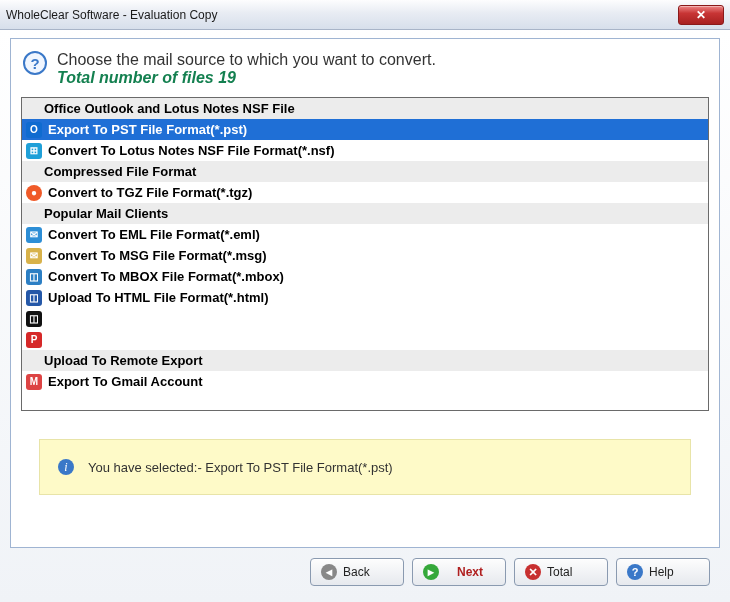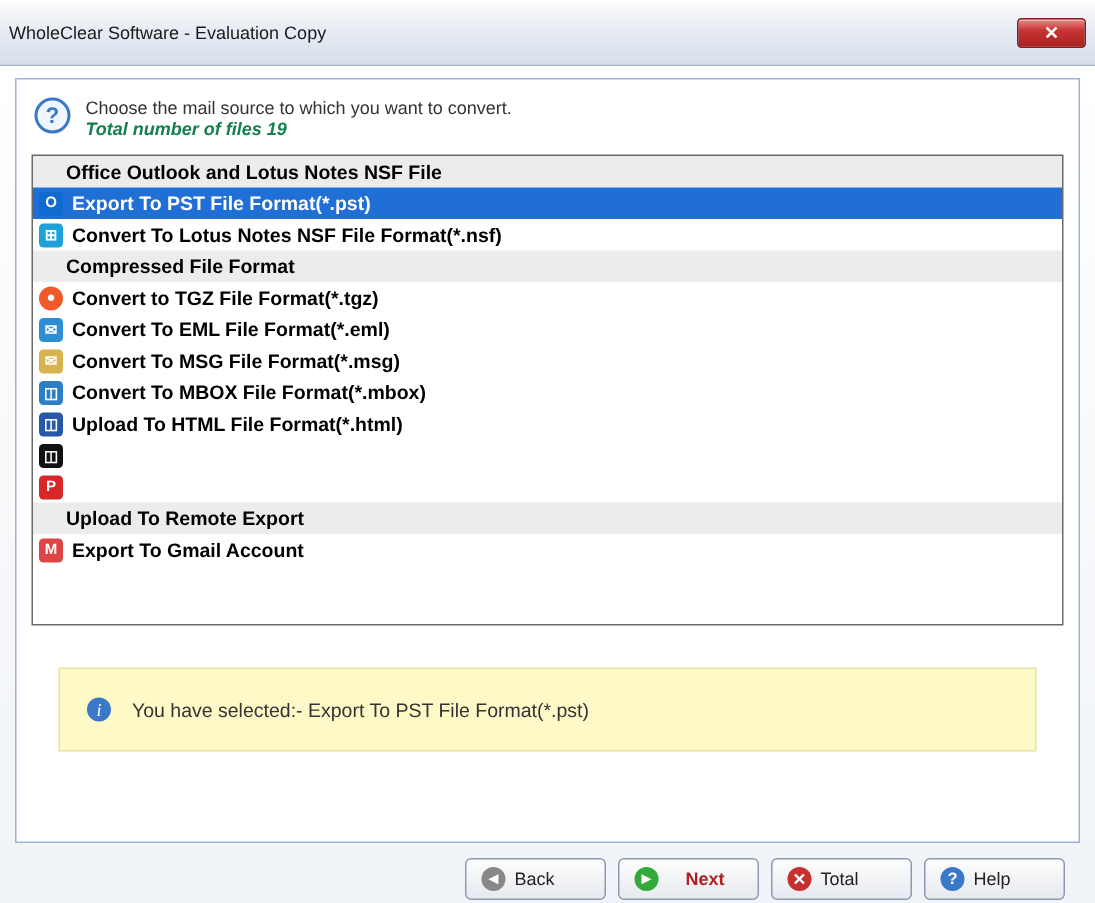--- a/index.html
+++ b/index.html
@@ -4,21 +4,21 @@
 <style>
 * { box-sizing: border-box; margin: 0; padding: 0; }
 body {
   font-family: "Segoe UI", Tahoma, sans-serif;
   background: #fff;
   width: 730px;
   height: 602px;
   overflow: hidden;
 }
 .titlebar {
-  height: 44px;
+  height: 30px;
   background: linear-gradient(#fdfdfe, #e8ecf3 45%, #d7dfeb);
   border-bottom: 1px solid #a8b4c8;
   display: flex;
   align-items: center;
   padding: 0 6px;
   font-size: 12px;
   color: #1a1a1a;
 }
 .titlebar-close {
   margin-left: auto;
@@ -54,21 +54,21 @@
 .help-circle {
   width: 24px; height: 24px;
   border-radius: 50%;
   border: 2px solid #3a78c8;
   display: flex; align-items: center; justify-content: center;
   color: #3a78c8;
   font-weight: bold;
   font-size: 15px;
   background: #f0f6ff;
 }
-.header-text { font-size: 12px; color: #333; }
+.header-text { font-size: 16px; color: #333; }
 .file-count { color: #148050; font-weight: bold; font-style: italic; }
 .list {
   border: 1px solid #6a6a6a;
   height: 314px;
   overflow-y: scroll;
   font-size: 13px;
 }
 .list-row {
   display: flex;
   align-items: center;
@@ -202,20 +202,21 @@
         <span>Convert To Lotus Notes NSF File Format(*.nsf)</span>
       </div>
 
       <div class="list-row group">Compressed File Format</div>
 
       <div class="list-row item">
         <span class="li-icon ic-tgz">●</span>
         <span>Convert to TGZ File Format(*.tgz)</span>
       </div>
 
+      <div class="list-row group">Popular Mail Clients</div>
 
       <div class="list-row item">
         <span class="li-icon ic-eml">✉</span>
         <span>Convert To EML File Format(*.eml)</span>
       </div>
 
       <div class="list-row item">
         <span class="li-icon ic-msg">✉</span>
         <span>Convert To MSG File Format(*.msg)</span>
       </div>

